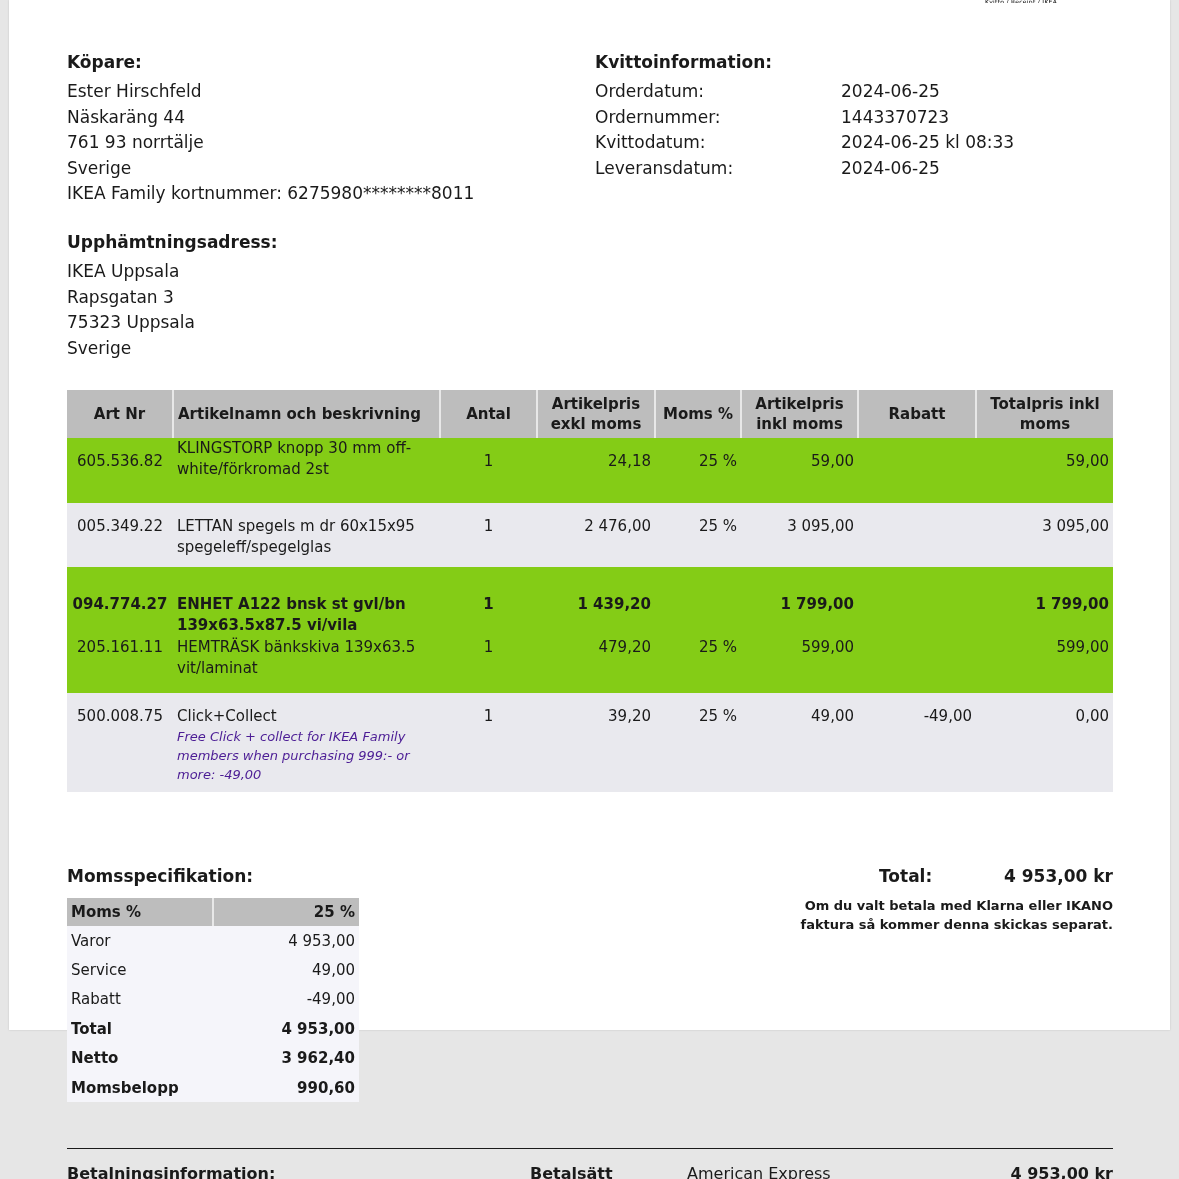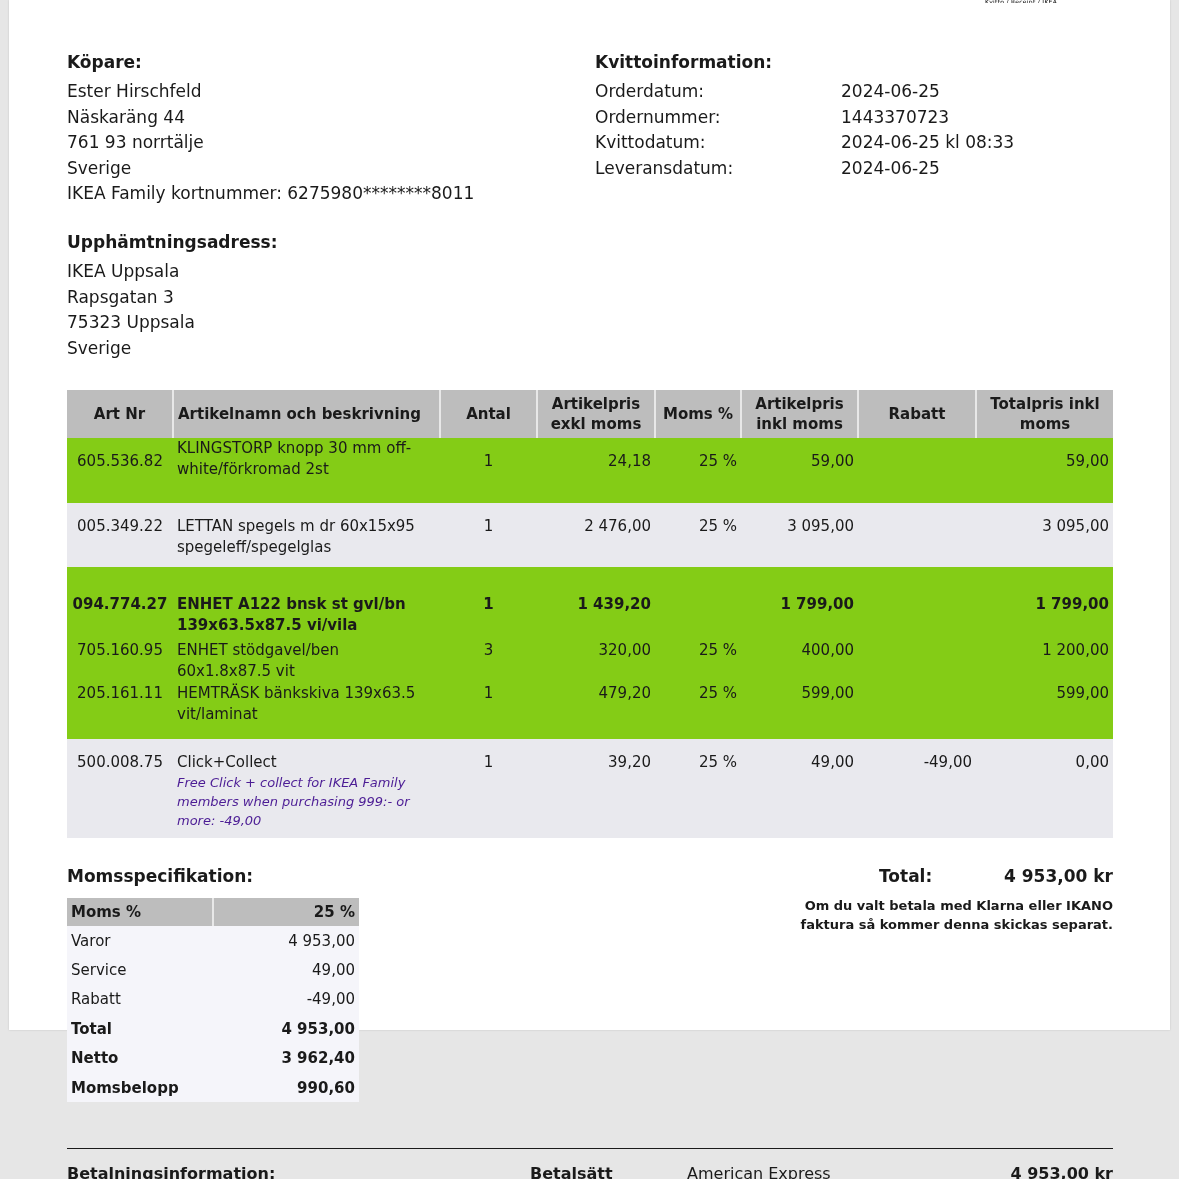--- a/index.html
+++ b/index.html
@@ -162,30 +162,20 @@
         <td class="ctr" style="padding-top:27px">094.774.27</td>
         <td style="padding-top:27px">ENHET A122 bnsk st gvl/bn 139x63.5x87.5 vi/vila</td>
         <td class="ctr" style="padding-top:27px">1</td>
         <td class="num" style="padding-top:27px">1 439,20</td>
         <td class="num" style="padding-top:27px"></td>
         <td class="num" style="padding-top:27px">1 799,00</td>
         <td class="num" style="padding-top:27px"></td>
         <td class="num" style="padding-top:27px">1 799,00</td>
       </tr>
 
-      <tr class="g1">
-        <td class="ctr" style="padding-top:4px">705.160.95</td>
-        <td style="padding-top:4px">ENHET stödgavel/ben 60x1.8x87.5 vit</td>
-        <td class="ctr" style="padding-top:4px">3</td>
-        <td class="num" style="padding-top:4px">320,00</td>
-        <td class="num" style="padding-top:4px">25 %</td>
-        <td class="num" style="padding-top:4px">400,00</td>
-        <td class="num" style="padding-top:4px"></td>
-        <td class="num" style="padding-top:4px">1 200,00</td>
-      </tr>
 
       <tr class="g1">
         <td class="ctr" style="padding-top:1px;height:56px">205.161.11</td>
         <td style="padding-top:1px">HEMTRÄSK bänkskiva 139x63.5 vit/laminat</td>
         <td class="ctr" style="padding-top:1px">1</td>
         <td class="num" style="padding-top:1px">479,20</td>
         <td class="num" style="padding-top:1px">25 %</td>
         <td class="num" style="padding-top:1px">599,00</td>
         <td class="num" style="padding-top:1px"></td>
         <td class="num" style="padding-top:1px">599,00</td>

